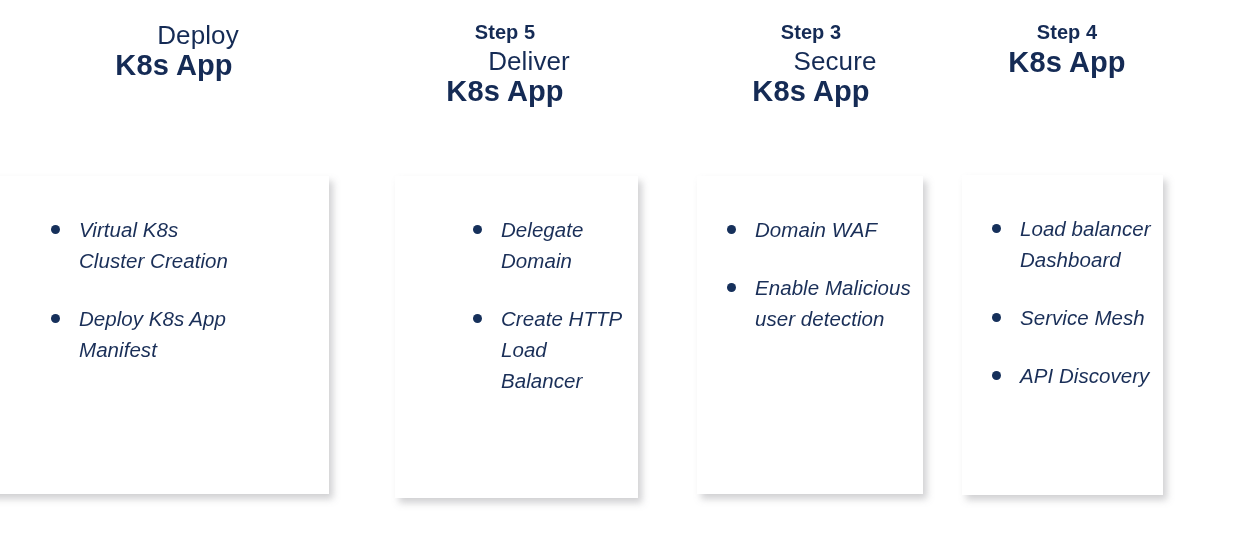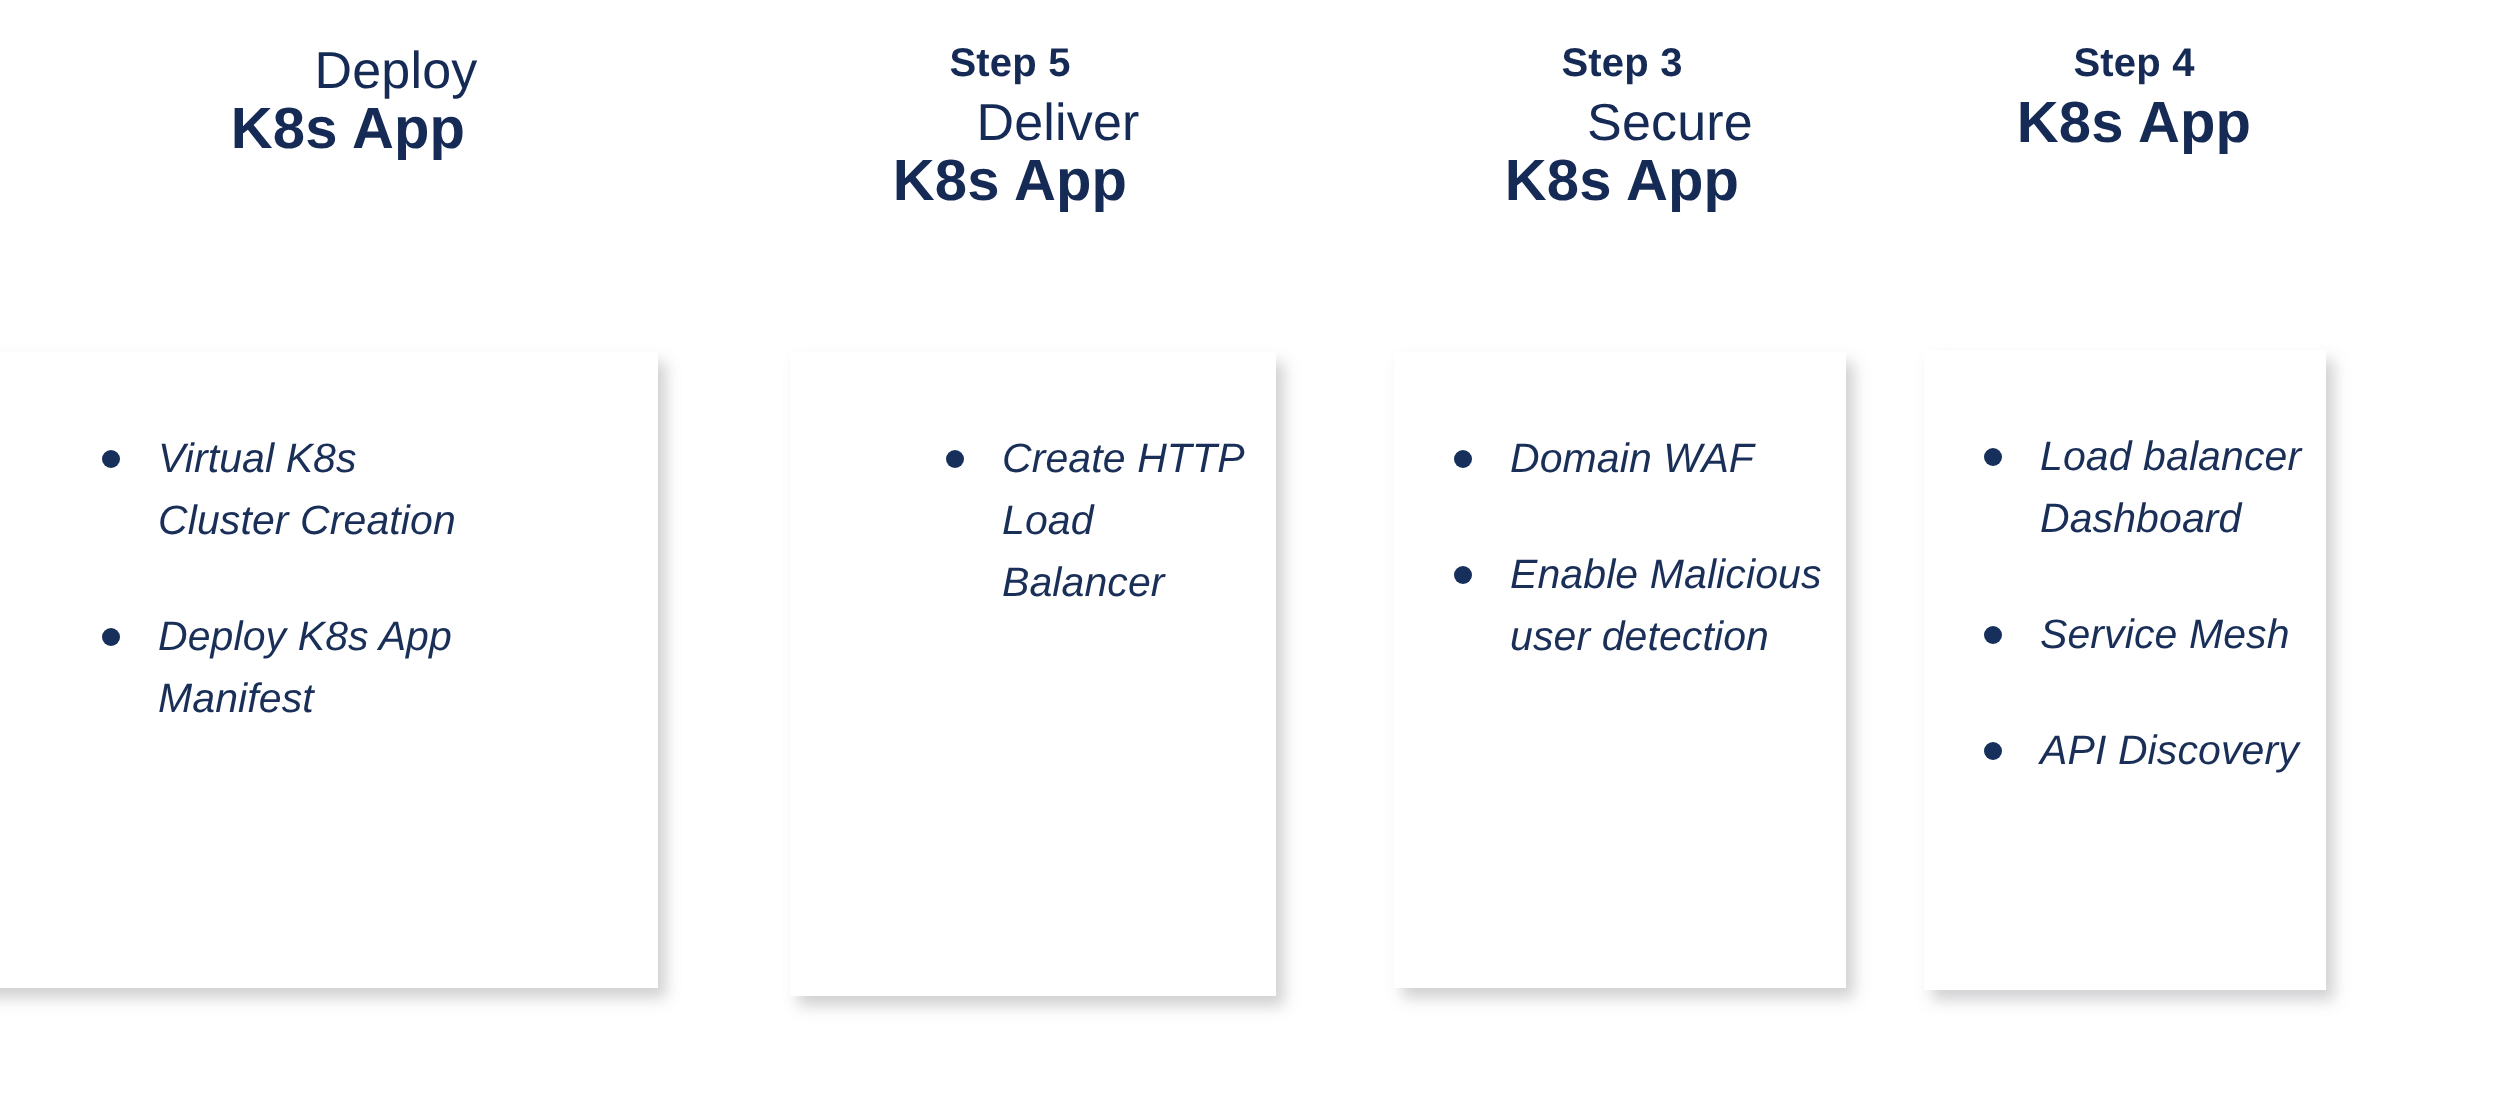--- a/index.html
+++ b/index.html
@@ -152,20 +152,25 @@
   <div class="step-col c2">
     <div class="heading">
       <span class="step-label">Step 5</span>
       <span class="step-title">Deliver</span>
       <span class="step-subtitle">K8s App</span>
     </div>
     <div class="card">
       <ul class="bullets">
         <li class="bullet">
           <span class="dot"></span>
+          <span class="btext">Delegate
+Domain</span>
+        </li>
+        <li class="bullet">
+          <span class="dot"></span>
           <span class="btext">Create HTTP
 Load Balancer</span>
         </li>
       </ul>
     </div>
   </div>
 
   <div class="step-col c3">
     <div class="heading">
       <span class="step-label">Step 3</span>

